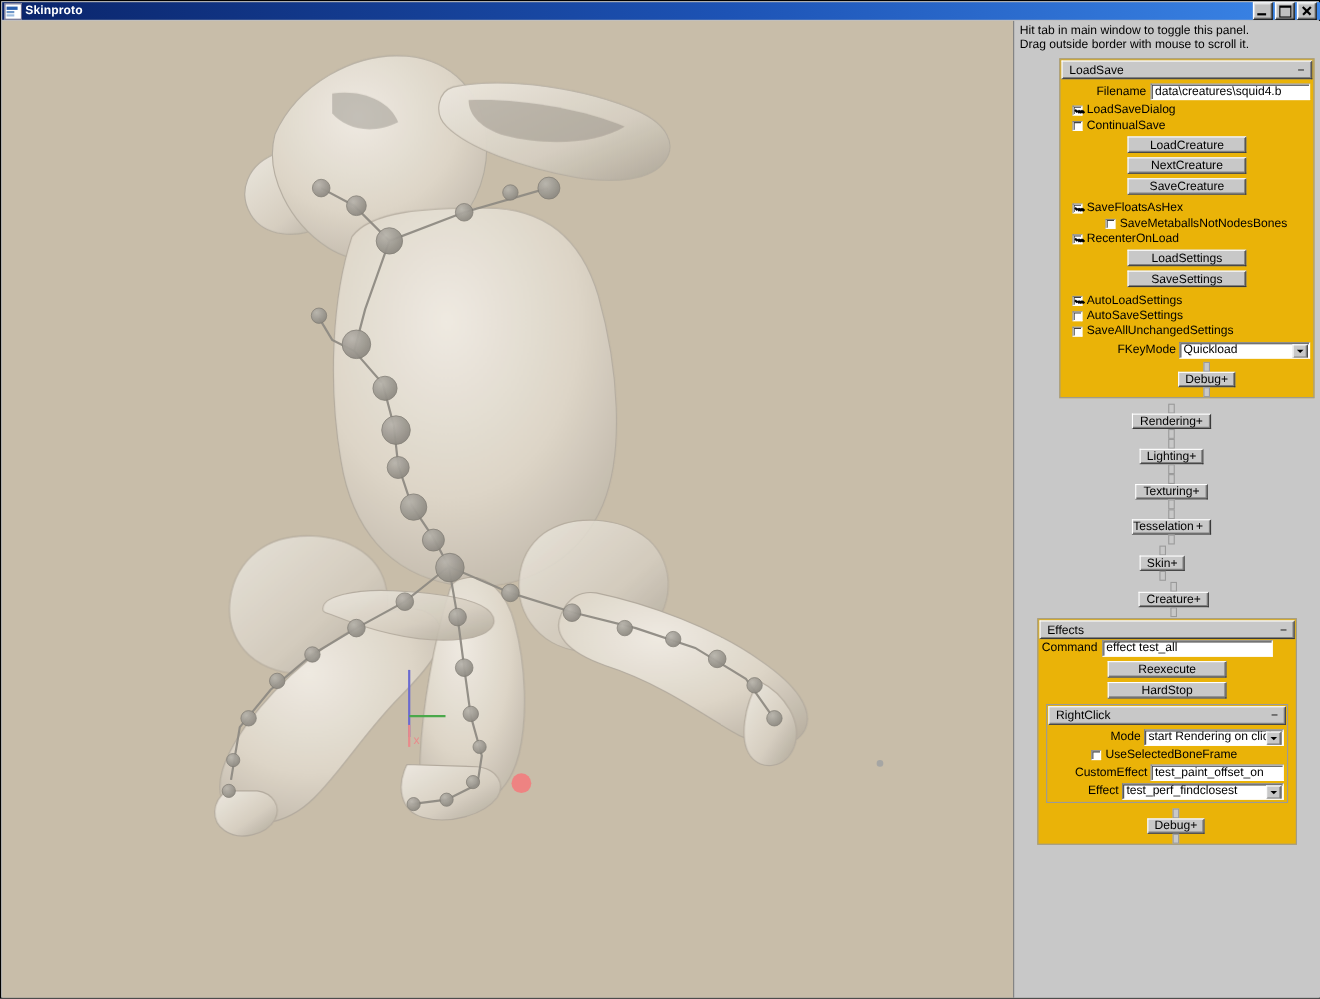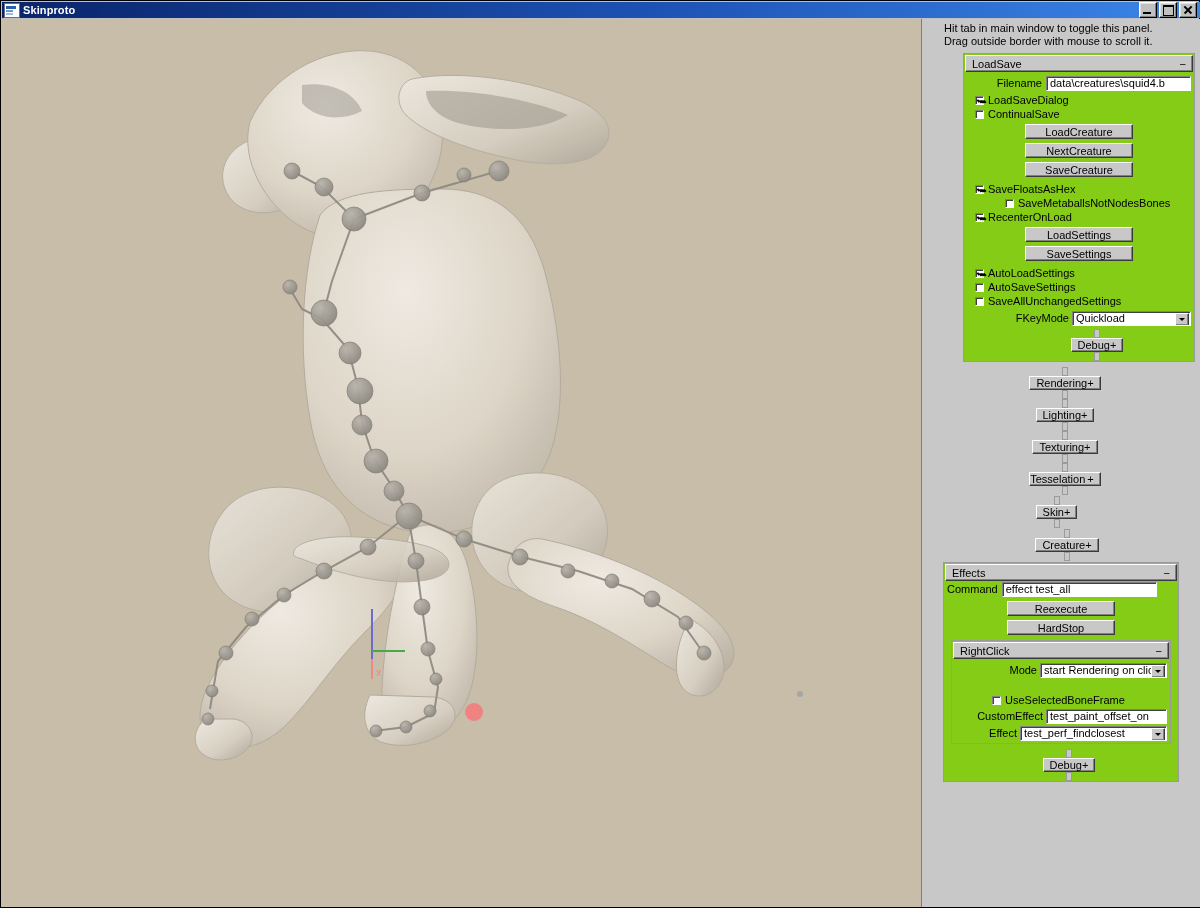--- a/index.html
+++ b/index.html
@@ -67,28 +67,28 @@
   
   #panelcol{
     position:absolute;left:920px;top:18px;width:279px;height:888px;
     background:#c8c8c8;
     border-left:1px solid #7d7d7d;
     box-sizing:border-box;
     overflow:hidden;
   }
   .hint{
     color:#000;font-size:11px;line-height:12.5px;
-    padding:3px 0 0 22px;
+    padding:3px 0 0 5px;
   }
   .hint div{white-space:nowrap;}
 
   
   .group{
     position:relative;
-    background:#84cc16;
+    background:#eab308;
     border:1px solid #9a9a9a;
     box-sizing:border-box;
     margin:0;
   }
   .group > .ghead{
     position:relative;height:15px;margin:1px 1px 0 1px;
     background:#c8c8c8;
     border-top:1px solid #ffffff;border-left:1px solid #ffffff;
     border-right:1px solid #3a3a3a;border-bottom:1px solid #3a3a3a;
     box-shadow:inset -1px -1px 0 #808080;
@@ -498,21 +498,21 @@
           <div class="gbody">
 
             <div class="row" style="justify-content:flex-end;margin-top:3px;">
               <span class="lab" style="margin-right:3px;">Mode</span>
               <div class="combo" style="width:127px;">
                 <span>start Rendering on click</span>
                 <span class="arw"></span>
               </div>
             </div>
 
-            <div class="row" style="margin-top:16px;margin-left:6px;padding-left:31px;">
+            <div class="row" style="margin-top:2px;margin-left:6px;padding-left:31px;">
               <span class="cb"></span>
               <span class="lab">UseSelectedBoneFrame</span>
             </div>
 
             <div class="row" style="justify-content:flex-end;margin-top:2px;">
               <span class="lab" style="margin-right:3px;">CustomEffect</span>
               <div class="tin" style="width:121px;">test_paint_offset_on</div>
             </div>
 
             <div class="row" style="justify-content:flex-end;margin-top:3px;">

